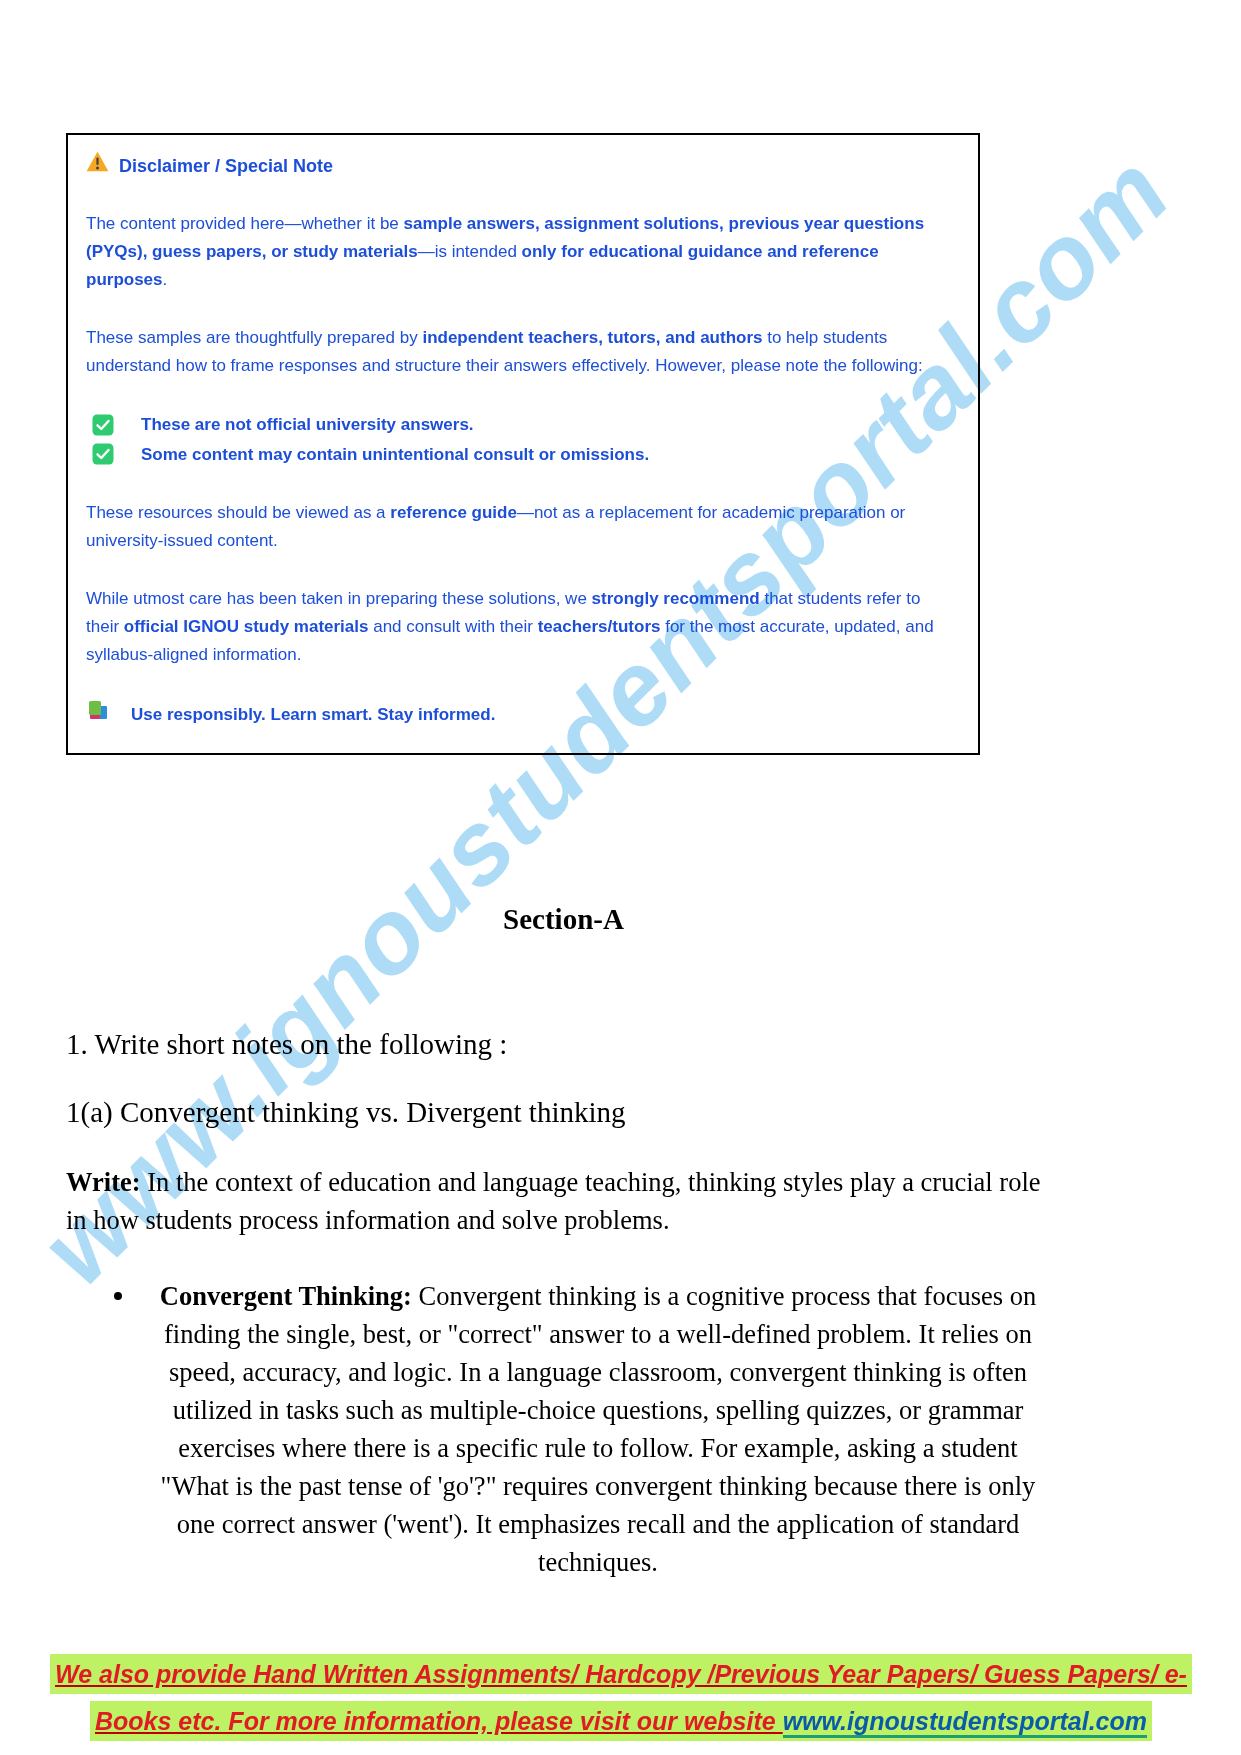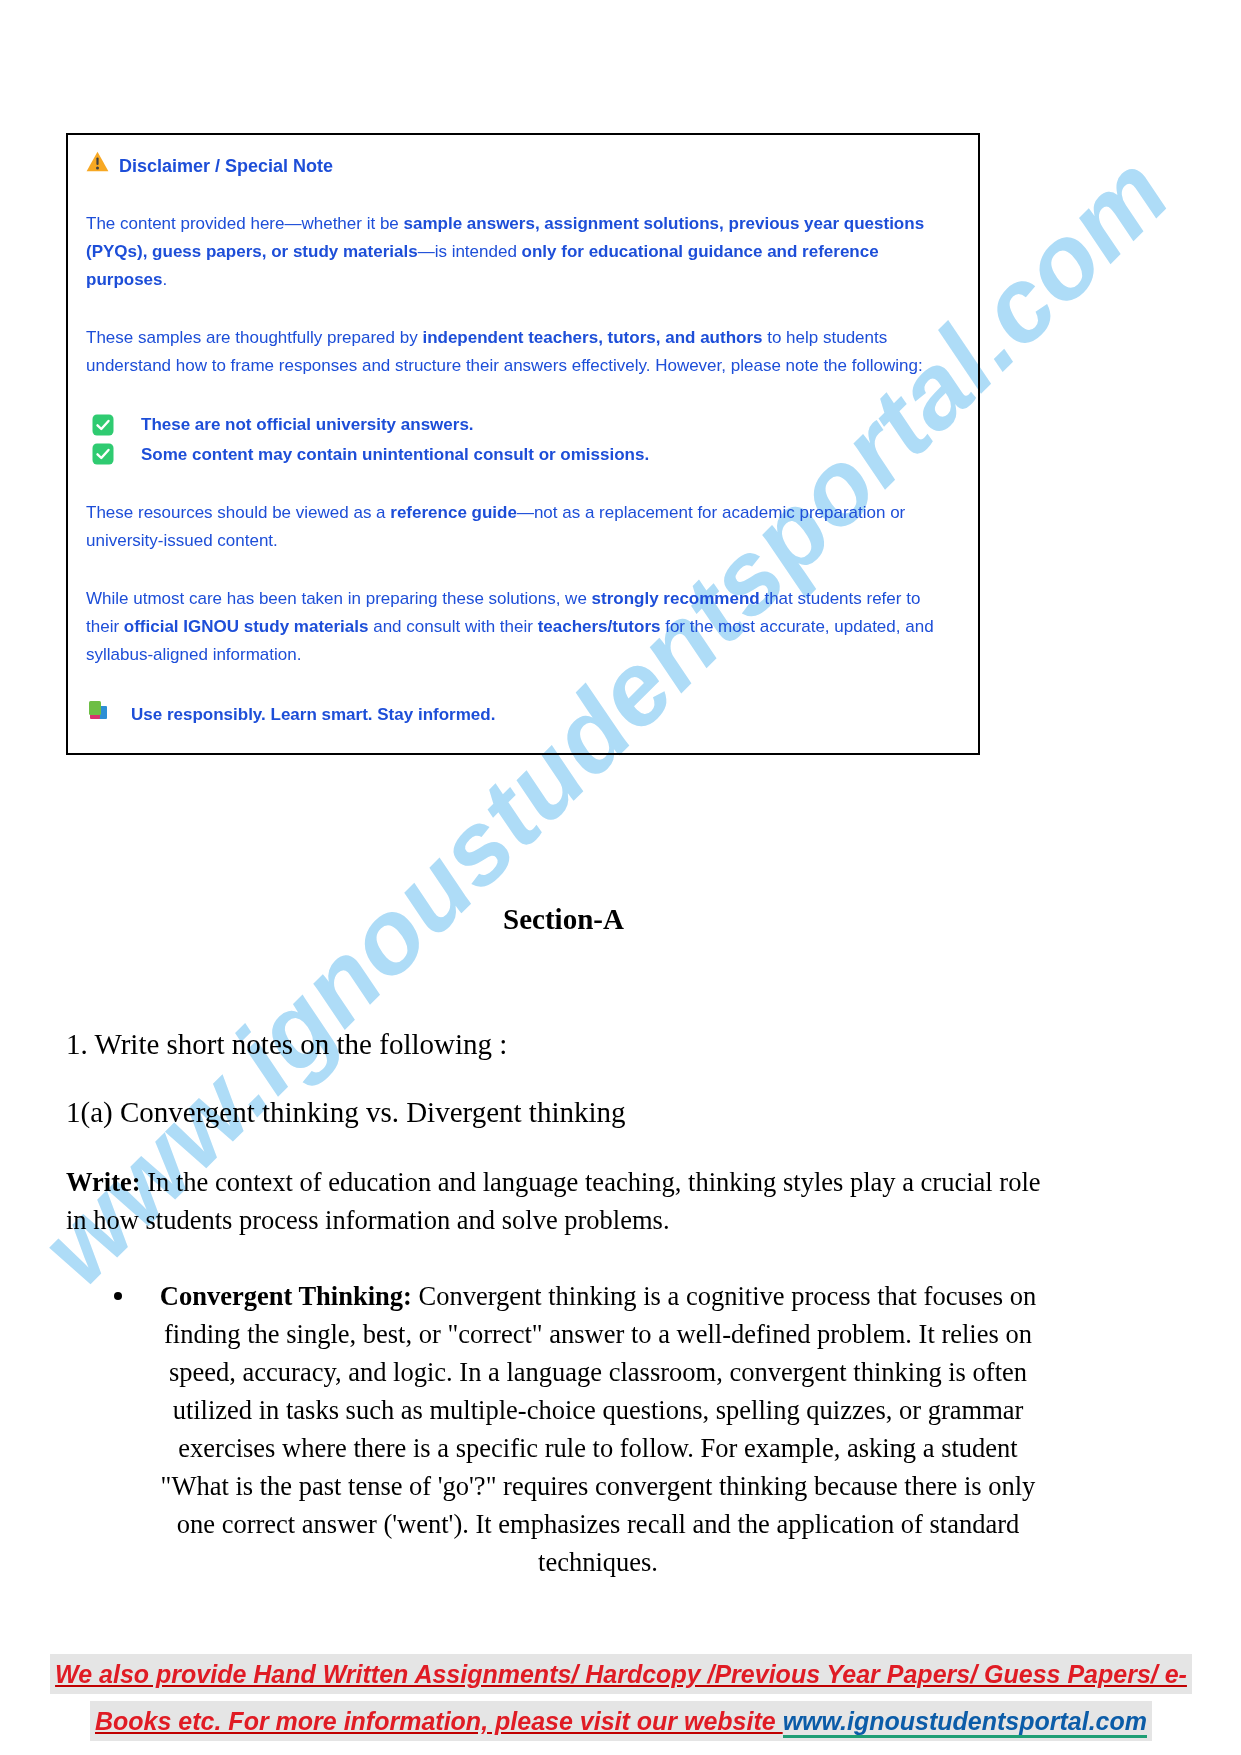--- a/index.html
+++ b/index.html
@@ -49,21 +49,21 @@
     border-radius:50%; background:#000;
   }
 
   
   .page-footer {
     position:absolute; z-index:2; left:29px; bottom:10px; width:1184px;
     text-align:center; font-style:italic; font-weight:600;
     font-size:25px; line-height:47px;
     font-family:"Liberation Sans", sans-serif;
   }
-  .hl { background:#e5e5e5; padding:6px 5px; box-decoration-break:clone; }
+  .hl { background:#bef264; padding:6px 5px; box-decoration-break:clone; }
   .footer-red  { color:#e01b24; text-decoration:underline; text-decoration-color:#c00000; }
   .footer-link {
     color:#0b5ca8; font-weight:bold; text-decoration:none;
     border-bottom:3px solid #1f9e74; cursor:pointer;
   }
 </style>
 </head>
 <body>
 
 <div class="page">

